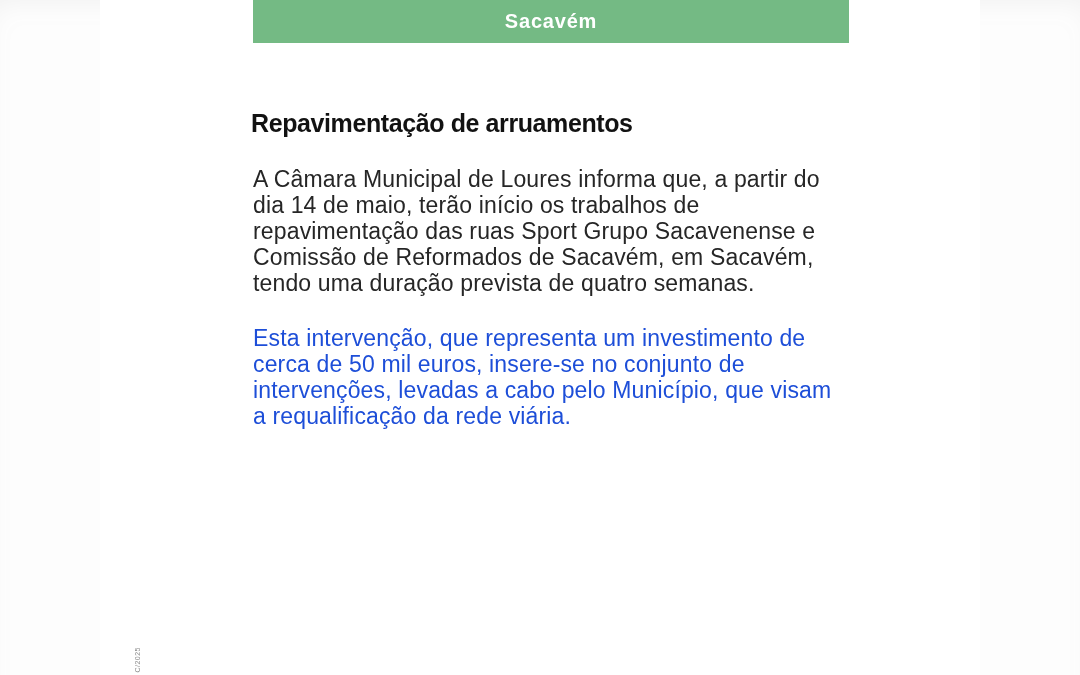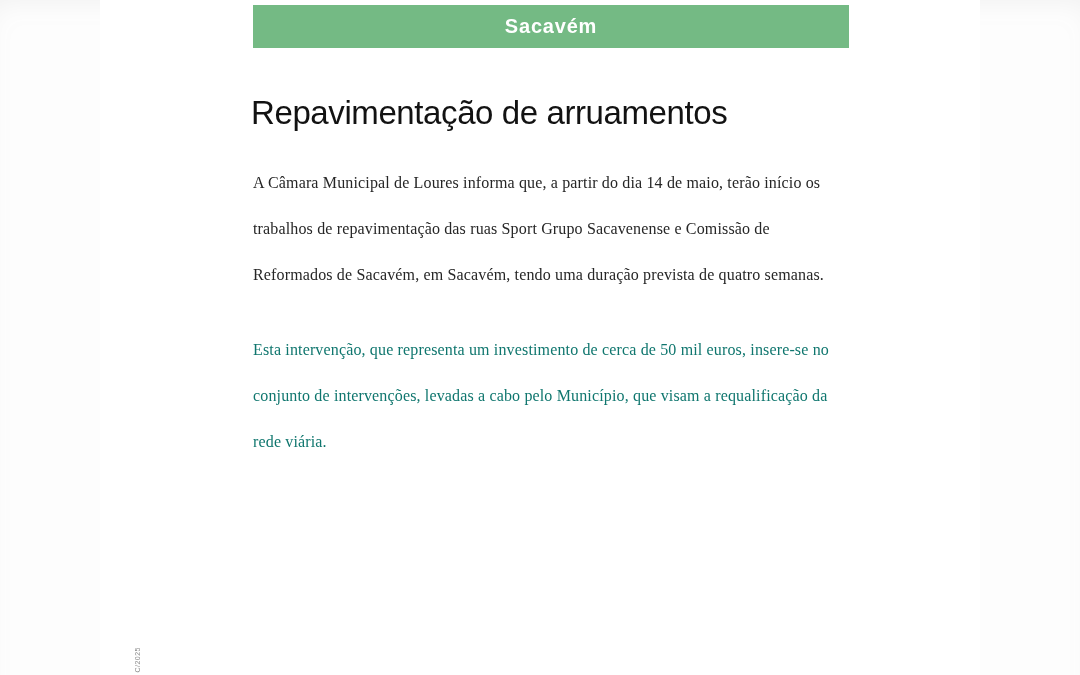--- a/index.html
+++ b/index.html
@@ -7,30 +7,30 @@
               font-family:"Liberation Sans", sans-serif; }
   .canvas { position:relative; width:1080px; height:675px; overflow:hidden; background:#efefef; }
 
   
   .backdrop { position:absolute; inset:0; overflow:hidden;
               filter: blur(13px) grayscale(1) brightness(0.97) contrast(1.05);
               transform-origin:50% 0; transform:scale(1.26); }
 
   .page { position:absolute; left:100px; top:0; width:880px; height:675px; background:#ffffff; }
 
-  .content { width:596px; margin-left:153px; padding-top:5px; }
+  .content { width:596px; margin-left:153px; }
 
   .banner { height:43px; display:flex; align-items:center; justify-content:center; }
   .banner span { color:#ffffff; font-weight:700; font-size:20px; letter-spacing:0.8px; }
 
-  h1.title { margin:46px 0 28px -2px; font-size:33px; font-weight:400;
+  h1.title { margin:66px 0 28px -2px; font-size:25px; font-weight:700;
              letter-spacing:-0.4px; color:#121212; }
 
-  p.body-par { font-size:16px; line-height:46px; color:#262626;
-               letter-spacing:0.15px; margin-bottom:29px;font-family:Liberation Serif, serif; }
+  p.body-par { font-size:23px; line-height:26px; color:#262626;
+               letter-spacing:0.15px; margin-bottom:29px; }
 
   .side-note { position:absolute; left:34px; bottom:2px; font-size:7px; color:#8d8d8d;
                writing-mode:vertical-rl; transform:rotate(180deg); letter-spacing:0.5px; }
 </style>
 </head>
 <body>
 
 <div class="canvas">
 
   <div class="backdrop">
@@ -58,21 +58,21 @@
     <div class="content">
 
       <div class="banner" style="background: rgb(116, 186, 132);">
         <span style="color: rgb(255, 255, 255);">Sacavém</span>
       </div>
 
       <h1 class="title" style="color: rgb(18, 18, 18);">Repavimentação de arruamentos</h1>
 
       <p class="body-par" style="color: rgb(38, 38, 38);">A Câmara Municipal de Loures informa que, a partir do dia 14 de maio, terão início os trabalhos de repavimentação das ruas Sport Grupo Sacavenense e Comissão de Reformados de Sacavém, em Sacavém, tendo uma duração prevista de quatro semanas.</p>
 
-      <p class="body-par" style="color: #0f766e;">Esta intervenção, que representa um investimento de cerca de 50 mil euros, insere-se no conjunto de intervenções, levadas a cabo pelo Município, que visam a requalificação da rede viária.</p>
+      <p class="body-par" style="color: #1d4ed8;">Esta intervenção, que representa um investimento de cerca de 50 mil euros, insere-se no conjunto de intervenções, levadas a cabo pelo Município, que visam a requalificação da rede viária.</p>
 
 
     </div>
 
     <div class="side-note">C/2025</div>
   </div>
 
 </div>
 
 </body></html>

